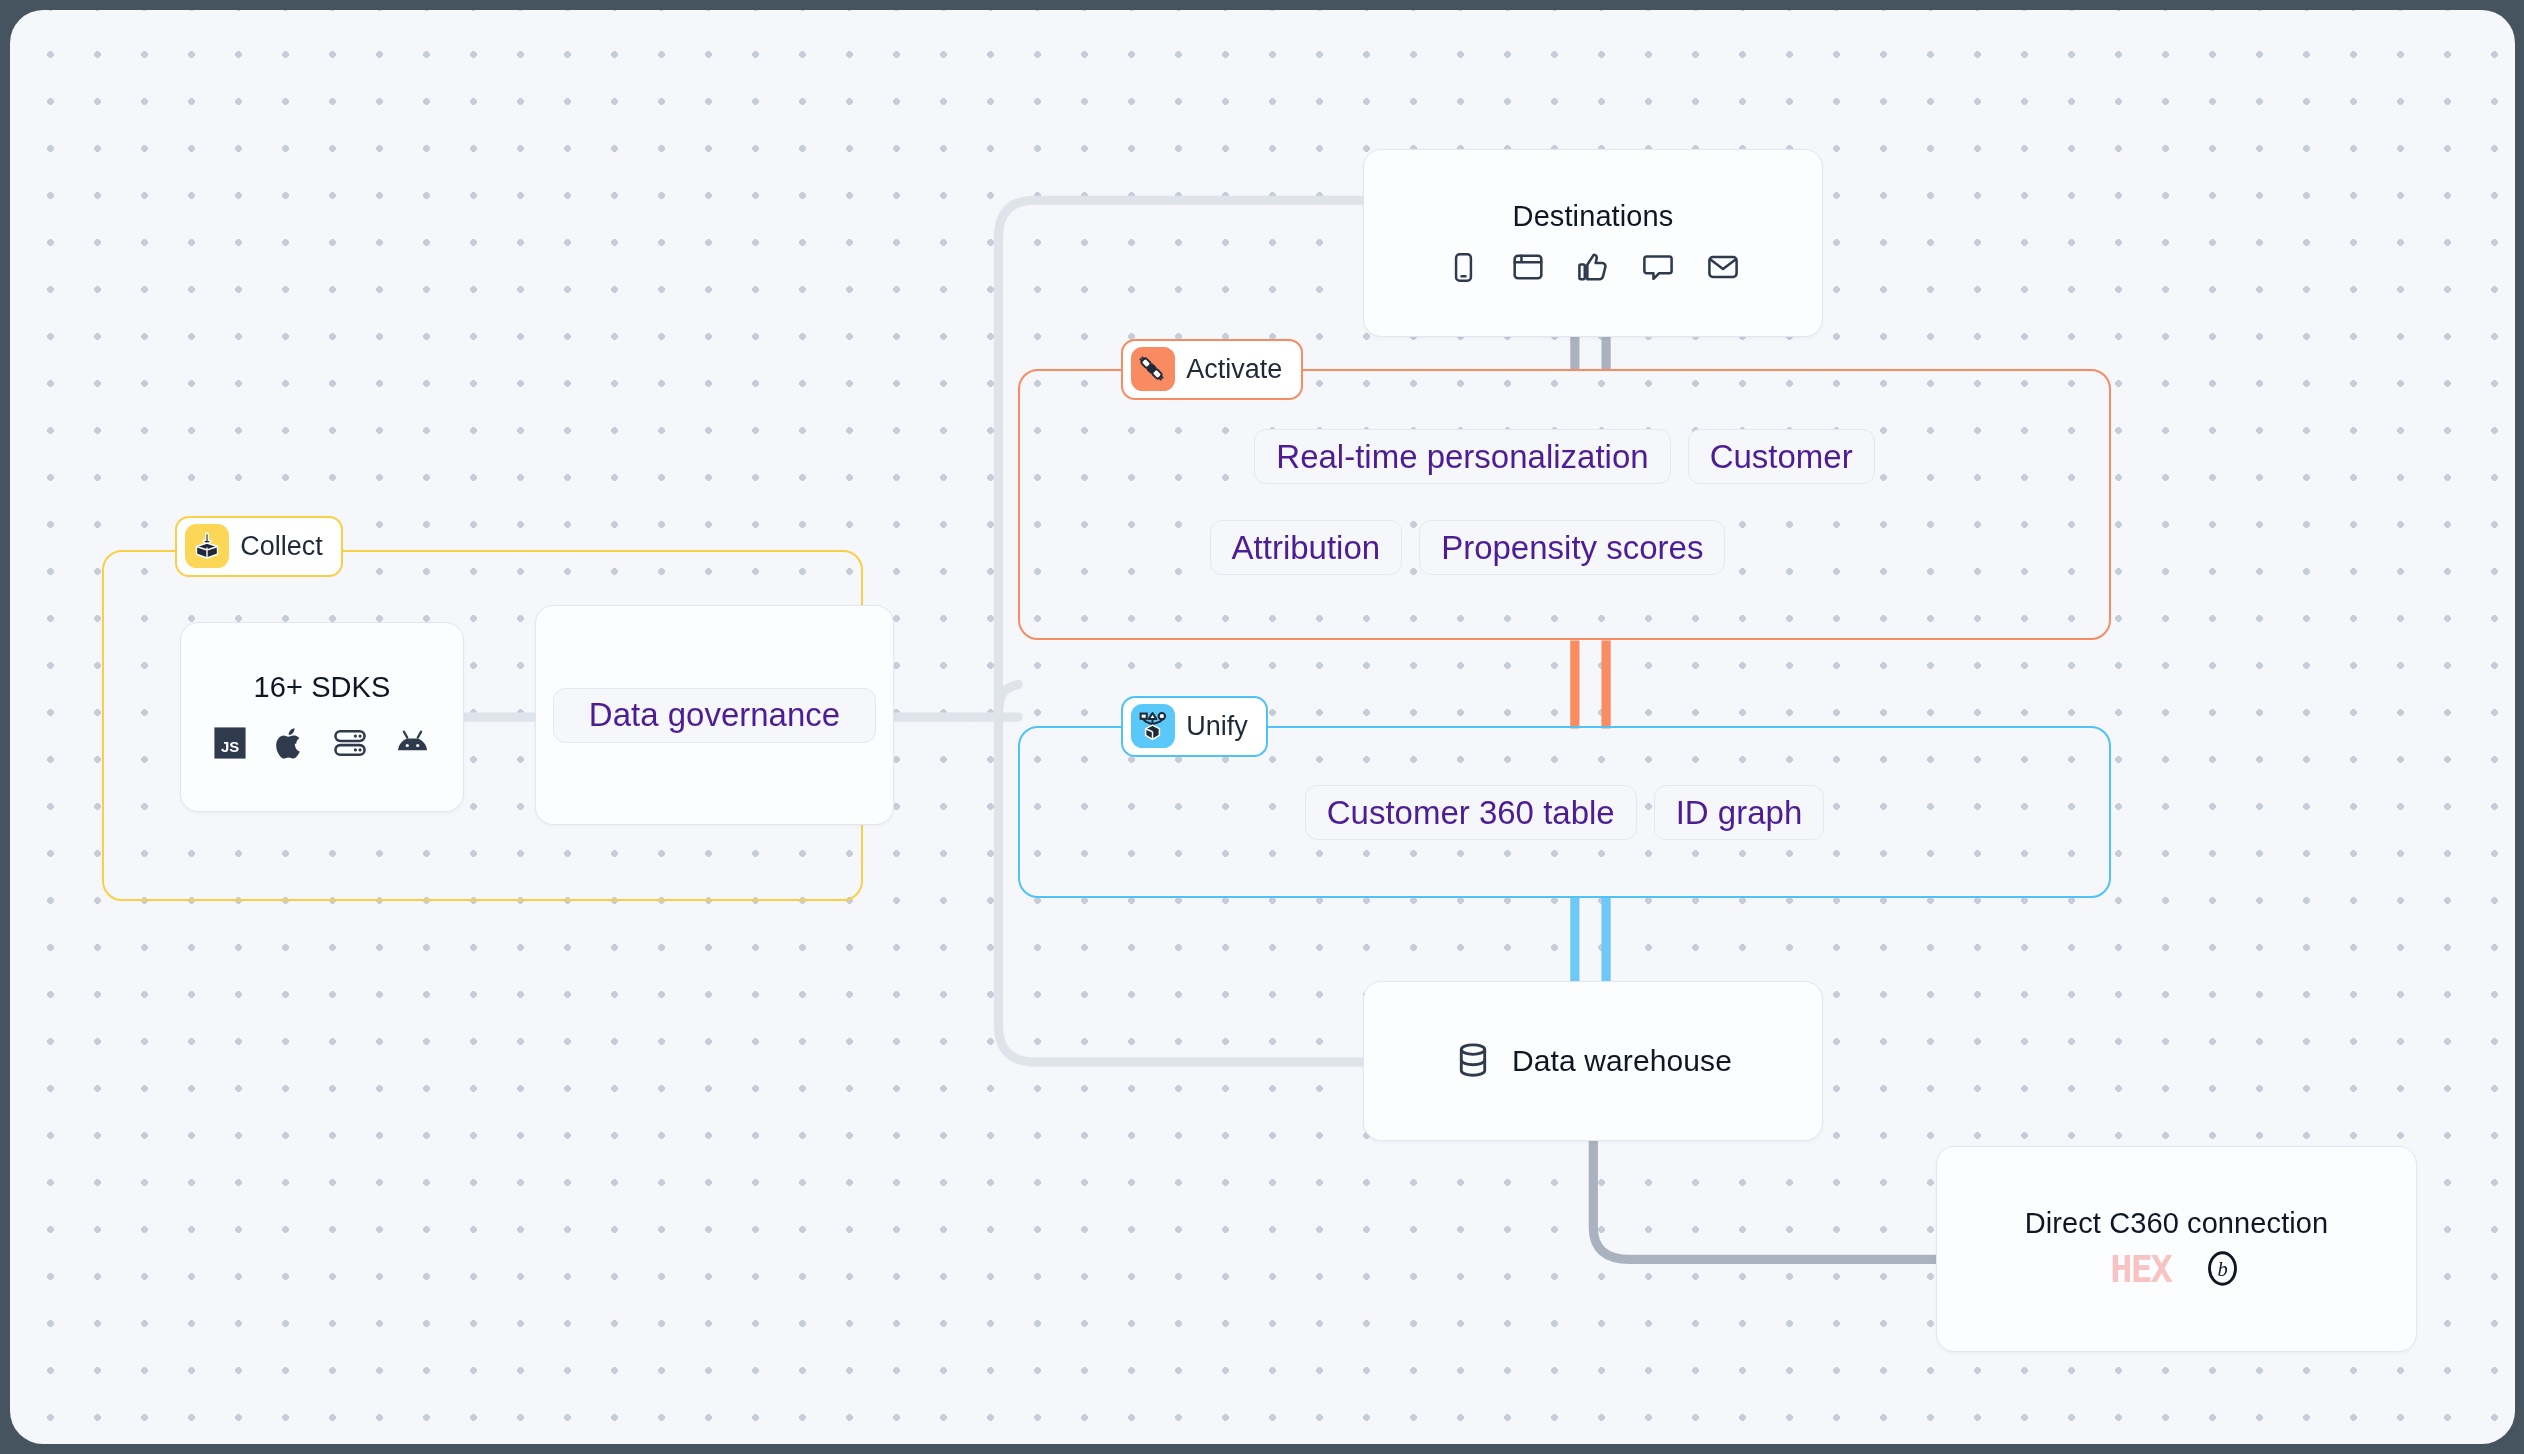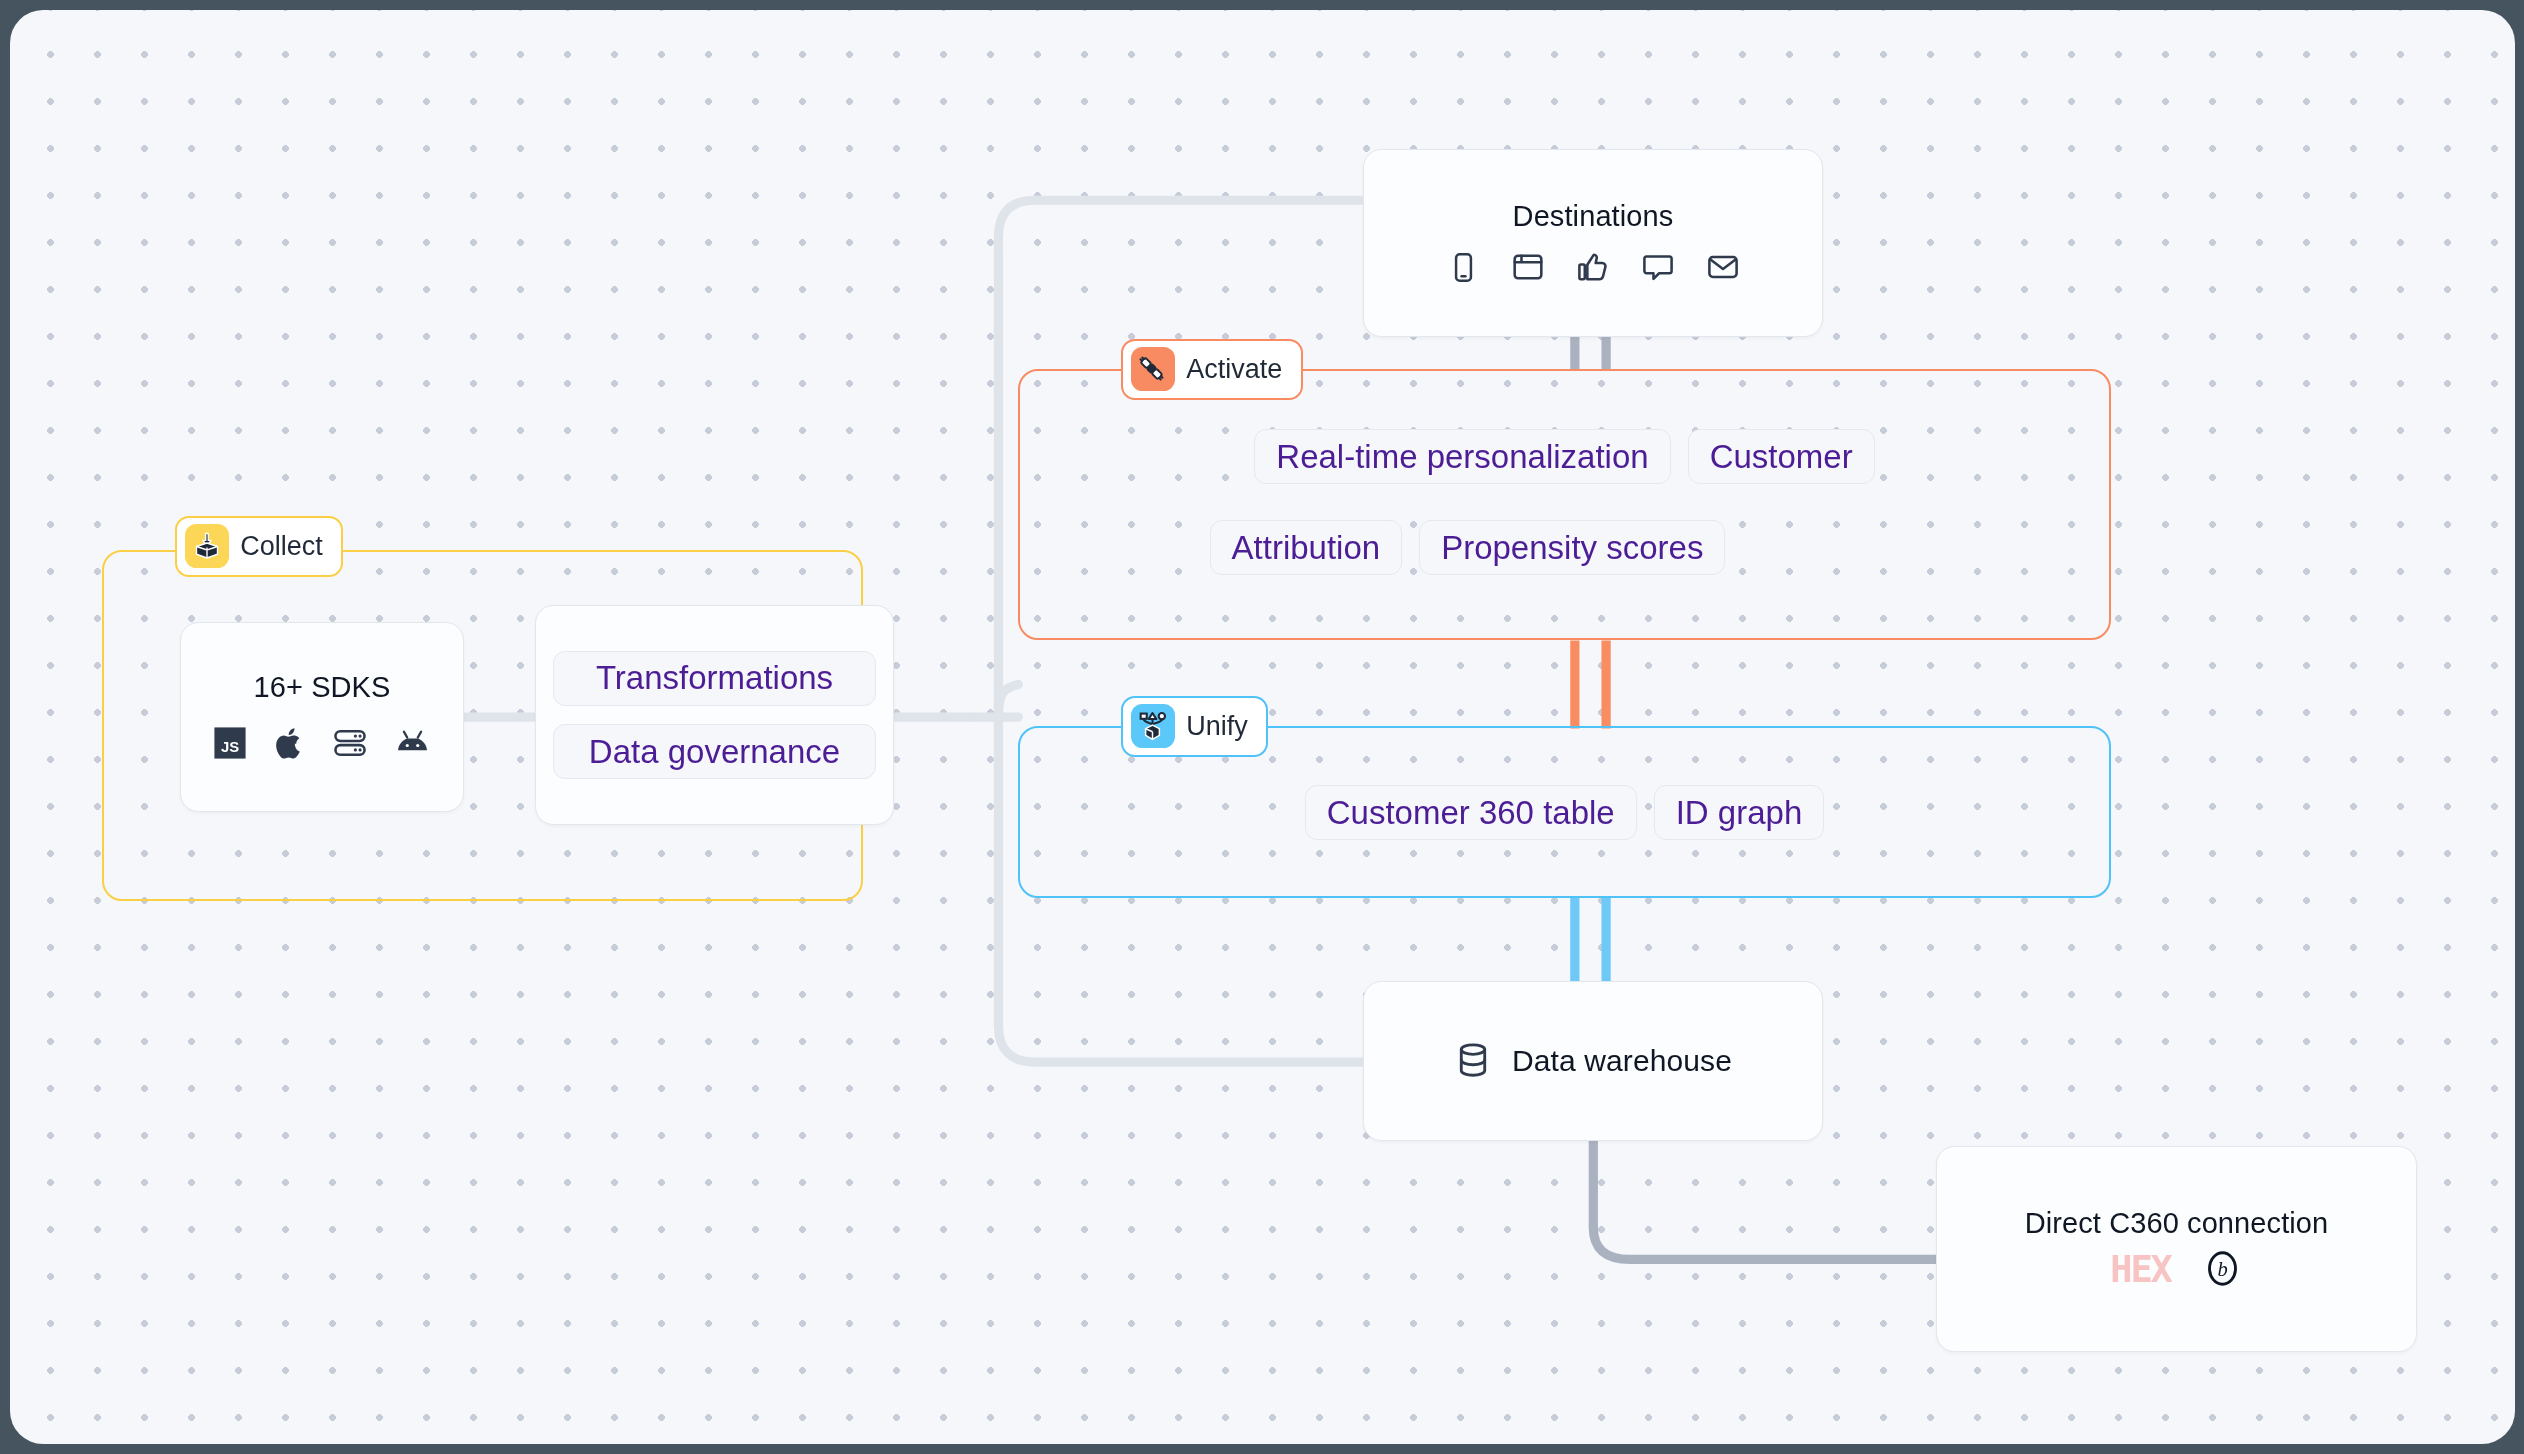--- a/index.html
+++ b/index.html
@@ -179,21 +179,20 @@
             <path d="M2.6 16.4c.3-3.6 2.7-6.5 6-7.6h6.8c3.3 1.1 5.7 4 6 7.6H2.6z" fill="#2f3b4d"></path>
             <path d="M6.4 4.3 8.6 8.2M17.6 4.3 15.4 8.2" stroke="#2f3b4d" stroke-width="1.45" fill="none" stroke-linecap="round"></path>
             <circle cx="8.6" cy="13.3" r="1.05" fill="#ffffff"></circle>
             <circle cx="15.4" cy="13.3" r="1.05" fill="#ffffff"></circle>
           </svg>
         </span>
       </div>
     </div>
 
     <div class="card" id="trans-card" style="left:525px;top:595px;width:359px;height:220px;">
-      <div class="chip" style="width:323px;">Transformations</div>
       <div class="chip" style="width:323px;">Data governance</div>
     </div>
 
     <div class="card" id="dest-card" style="left:1353px;top:107px;width:460px;height:188px;margin-top:32px;">
       <div class="card-title">Destinations</div>
       <div id="dest-icons">
         <span>
           <svg width="33" height="33" viewBox="0 0 24 24" fill="none" stroke="#2f3b4d" stroke-width="1.8" stroke-linecap="round" stroke-linejoin="round">
             <rect x="6.6" y="2.4" width="10.8" height="19.2" rx="2.6"></rect>
             <path d="M10.6 18.3h2.8"></path>

